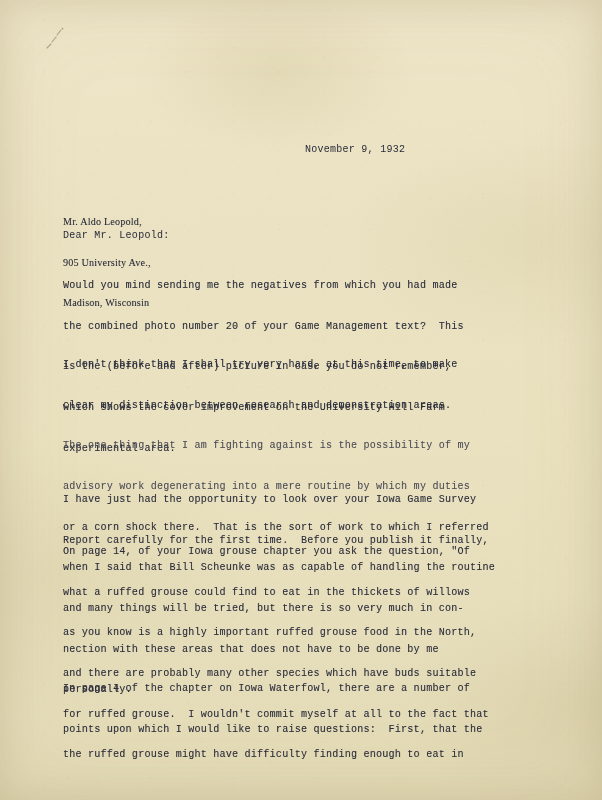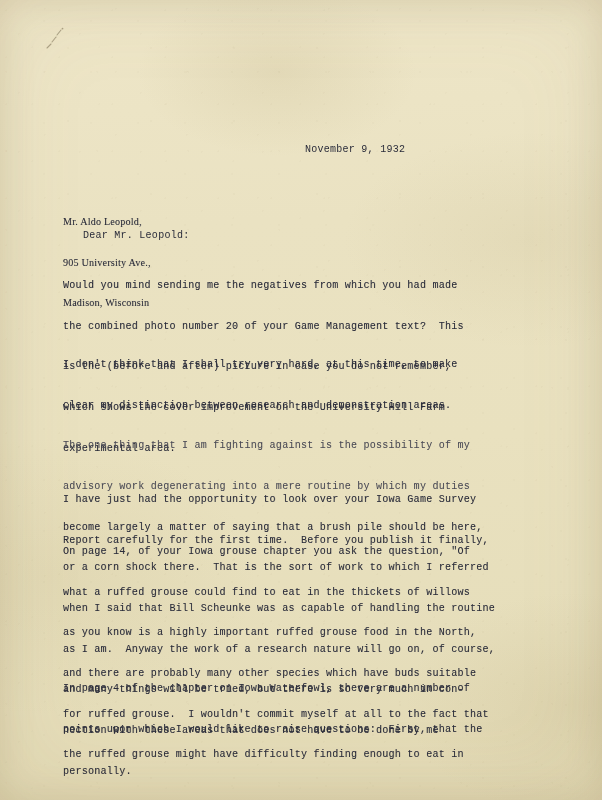--- a/index.html
+++ b/index.html
@@ -84,21 +84,21 @@
     left: 305px;
     top: 143px;
   }
 
   .block {
     position: absolute;
     left: 63px;
   }
 
   #addressee { top: 188px; font-family: Liberation Serif, serif; }
-  #salutation { top: 229px; margin-left: 20px; }
+  #salutation { top: 229px; }
   #p1 { top: 252px; }
   #p2 { top: 331px; }
   #p3 { top: 466px; }
   #p4 { top: 518px; }
   #p5 { top: 655px; }
 
   .line {
     display: block;
     
     text-shadow: 0.35px 0.25px 0 rgba(42,44,58,0.28);
@@ -146,24 +146,22 @@
       <span class="line">is the (before and after) picture in case you do not remember,</span>
       <span class="line">which shows the cover improvement on the University Hill Farm</span>
       <span class="line">experimental area.</span>
     </div>
 
     <div class="block" id="p2">
       <span class="line">I don't think that I shall try very hard, at this time, to make</span>
       <span class="line">clear my distinction between research and demonstration areas.</span>
       <span class="line faint">The one thing that I am fighting against is the possibility of my</span>
       <span class="line faint">advisory work degenerating into a mere routine by which my duties</span>
-      <span class="line">become largely a matter of saying that a brush pile should be here,</span>
       <span class="line">or a corn shock there.  That is the sort of work to which I referred</span>
       <span class="line">when I said that Bill Scheunke was as capable of handling the routine</span>
-      <span class="line">as I am.  Anyway the work of a research nature will go on, of course,</span>
       <span class="line">and many things will be tried, but there is so very much in con-</span>
       <span class="line">nection with these areas that does not have to be done by me</span>
       <span class="line">personally.</span>
     </div>
 
     <div class="block" id="p3">
       <span class="line">I have just had the opportunity to look over your Iowa Game Survey</span>
       <span class="line">Report carefully for the first time.  Before you publish it finally,</span>
     </div>
 

